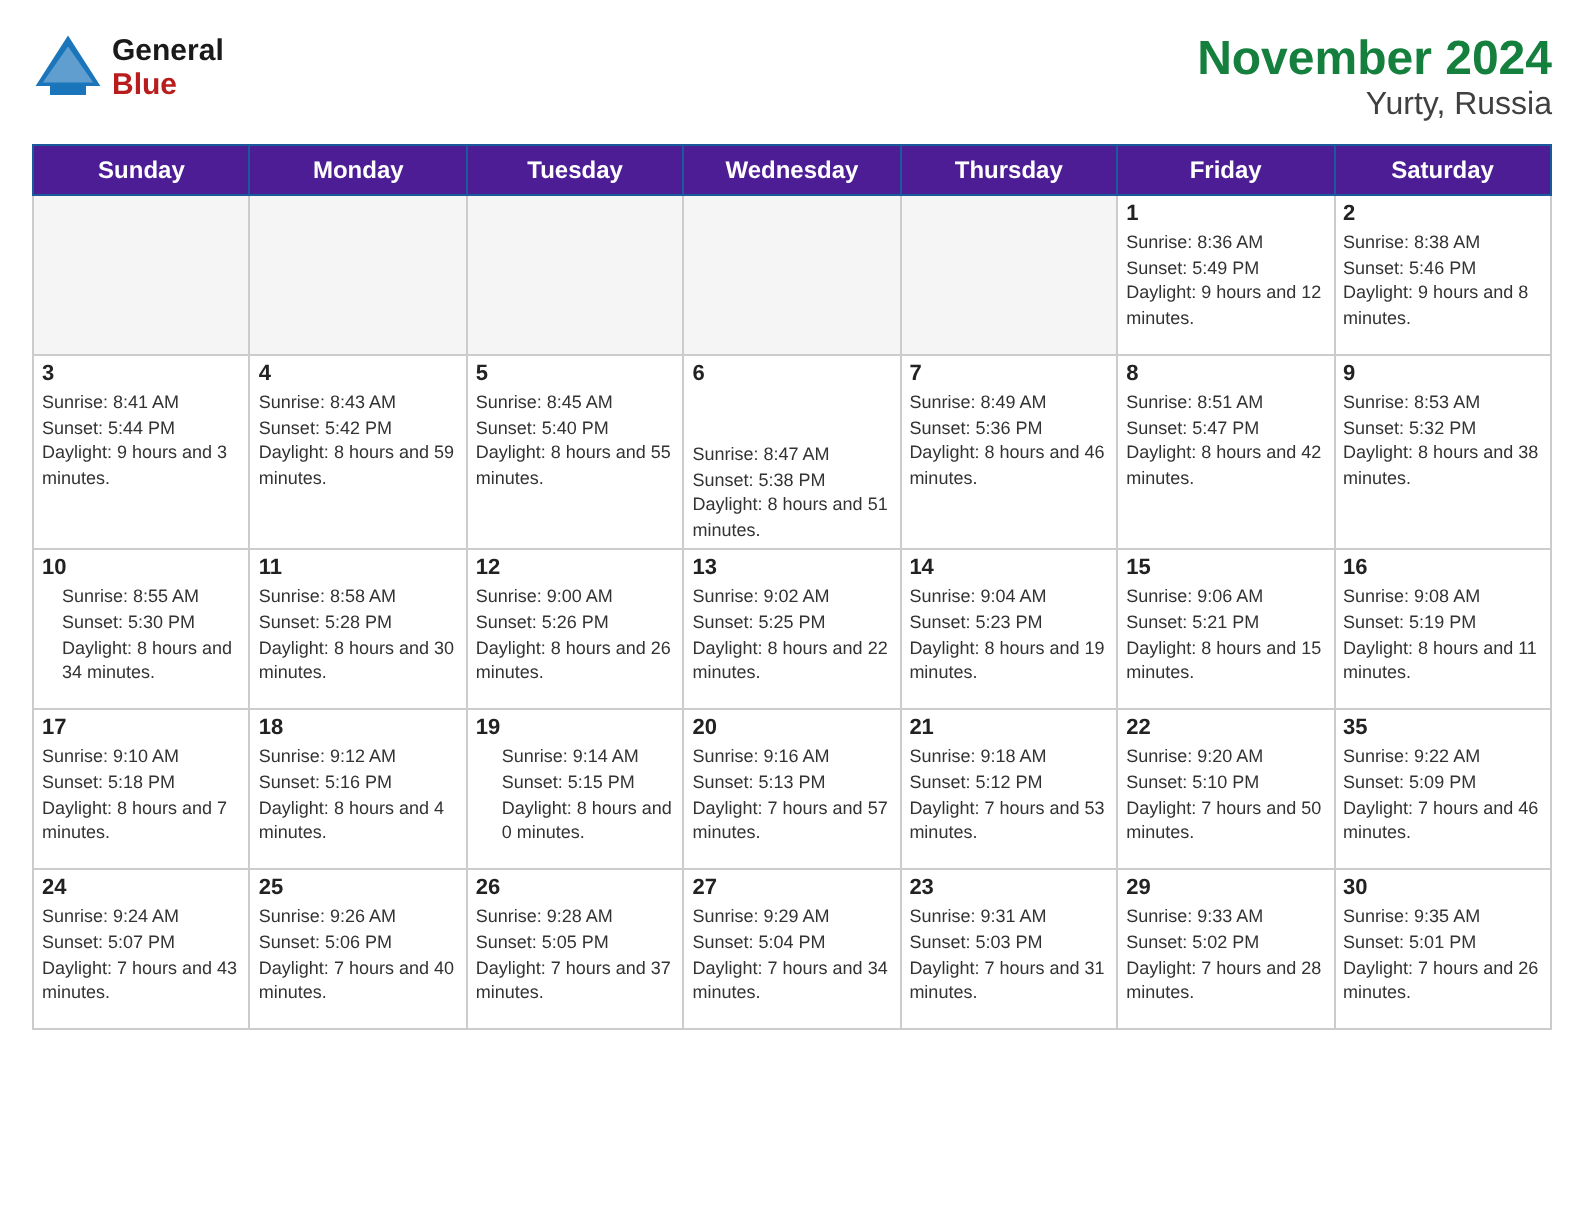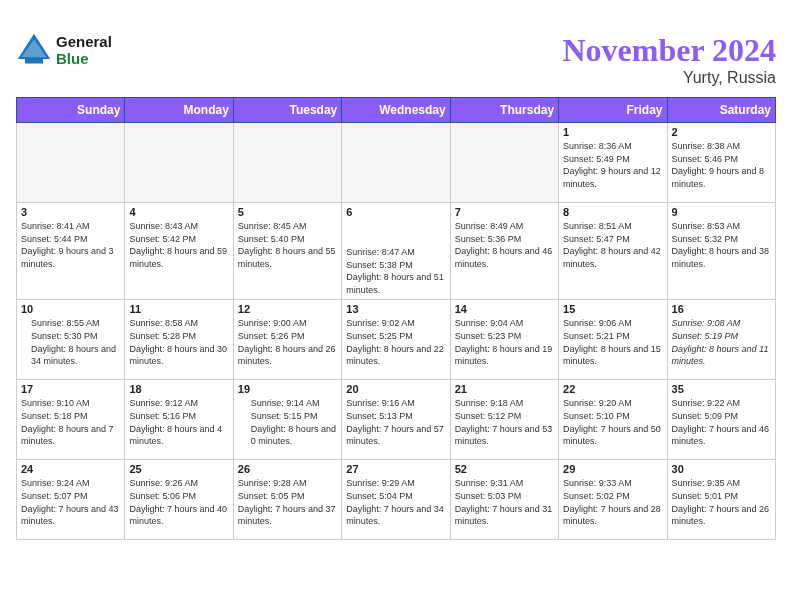--- a/index.html
+++ b/index.html
@@ -6,62 +6,61 @@
     body {
       font-family: Arial, sans-serif;
       background: #fff;
       width: 792px;
       height: 612px;
       overflow: hidden;
     }
     .page {
       width: 792px;
       height: 612px;
-      padding: 32px 16px 8px 16px;
+      padding: 16px 16px 8px 16px;
     }
     .header {
       display: flex;
       justify-content: space-between;
       align-items: flex-start;
       margin-bottom: 10px;
     }
     .logo {
       display: flex;
       align-items: center;
     }
     .logo-icon {
       width: 36px;
       height: 36px;
       margin-right: 4px;
     }
     .title-block {
       text-align: right;
     }
     .month-title {
-      font-size: 32px;
+      font-size: 24px;
       font-weight: bold;
-      color: #8b5cf6;
-      font-family: Liberation Serif, serif;
+      color: #15803d;
     }
     .location {
       font-size: 16px;
       color: #404040;
     }
     .calendar {
       width: 100%;
       border-collapse: collapse;
       table-layout: fixed;
     }
     .calendar th {
-      background-color: #8b5cf6;
+      background-color: #4c1d95;
       color: #fff;
       font-size: 12px;
       font-weight: bold;
       padding: 5px 4px;
-      text-align: right;
+      text-align: center;
       border: 1px solid #1a5a9a;
     }
     .calendar td {
       border: 1px solid #ccc;
       vertical-align: top;
       padding: 3px 4px;
       font-size: 9.5px;
       color: #222;
       height: 80px;
       background: #fff;
@@ -90,21 +89,21 @@
 <div class="page">
   <div class="header">
     <div class="logo">
       <svg class="logo-icon" viewBox="0 0 40 40">
         <polygon points="20,2 38,30 2,30" fill="#1a75bb"></polygon>
         <polygon points="20,8 34,28 6,28" fill="white" opacity="0.3"></polygon>
         <rect x="10" y="30" width="20" height="5" fill="#1a75bb"></rect>
       </svg>
       <div>
         <div style="font-size:15px;font-weight:bold;color:#1a1a1a;">General</div>
-        <div style="font-size:15px;font-weight:bold;color:#15803d;">Blue</div>
+        <div style="font-size:15px;font-weight:bold;color:#b91c1c;">Blue</div>
       </div>
     </div>
     <div class="title-block">
       <div class="month-title">November 2024</div>
       <div class="location">Yurty, Russia</div>
     </div>
   </div>
 
   <table class="calendar">
     <thead>
@@ -214,21 +213,21 @@
 Daylight: 8 hours and 19 minutes.</div>
           </td>
           <td>
             <span class="day-num">15</span>
             <div class="day-info" style="white-space: pre-line;">Sunrise: 9:06 AM
 Sunset: 5:21 PM
 Daylight: 8 hours and 15 minutes.</div>
           </td>
           <td>
             <span class="day-num">16</span>
-            <div class="day-info" style="white-space: pre-line; font-style: italic;">Sunrise: 9:08 AM
+            <div class="day-info" style="white-space: pre-line;">Sunrise: 9:08 AM
 Sunset: 5:19 PM
 Daylight: 8 hours and 11 minutes.</div>
           </td>
         </tr>
         <tr>
           <td>
             <span class="day-num">17</span>
             <div class="day-info" style="white-space: pre-line;">Sunrise: 9:10 AM
 Sunset: 5:18 PM
 Daylight: 8 hours and 7 minutes.</div>
@@ -289,21 +288,21 @@
 Sunset: 5:05 PM
 Daylight: 7 hours and 37 minutes.</div>
           </td>
           <td>
             <span class="day-num">27</span>
             <div class="day-info" style="white-space: pre-line;">Sunrise: 9:29 AM
 Sunset: 5:04 PM
 Daylight: 7 hours and 34 minutes.</div>
           </td>
           <td>
-            <span class="day-num">52</span>
+            <span class="day-num">23</span>
             <div class="day-info" style="white-space: pre-line;">Sunrise: 9:31 AM
 Sunset: 5:03 PM
 Daylight: 7 hours and 31 minutes.</div>
           </td>
           <td>
             <span class="day-num">29</span>
             <div class="day-info" style="white-space: pre-line;">Sunrise: 9:33 AM
 Sunset: 5:02 PM
 Daylight: 7 hours and 28 minutes.</div>
           </td>

